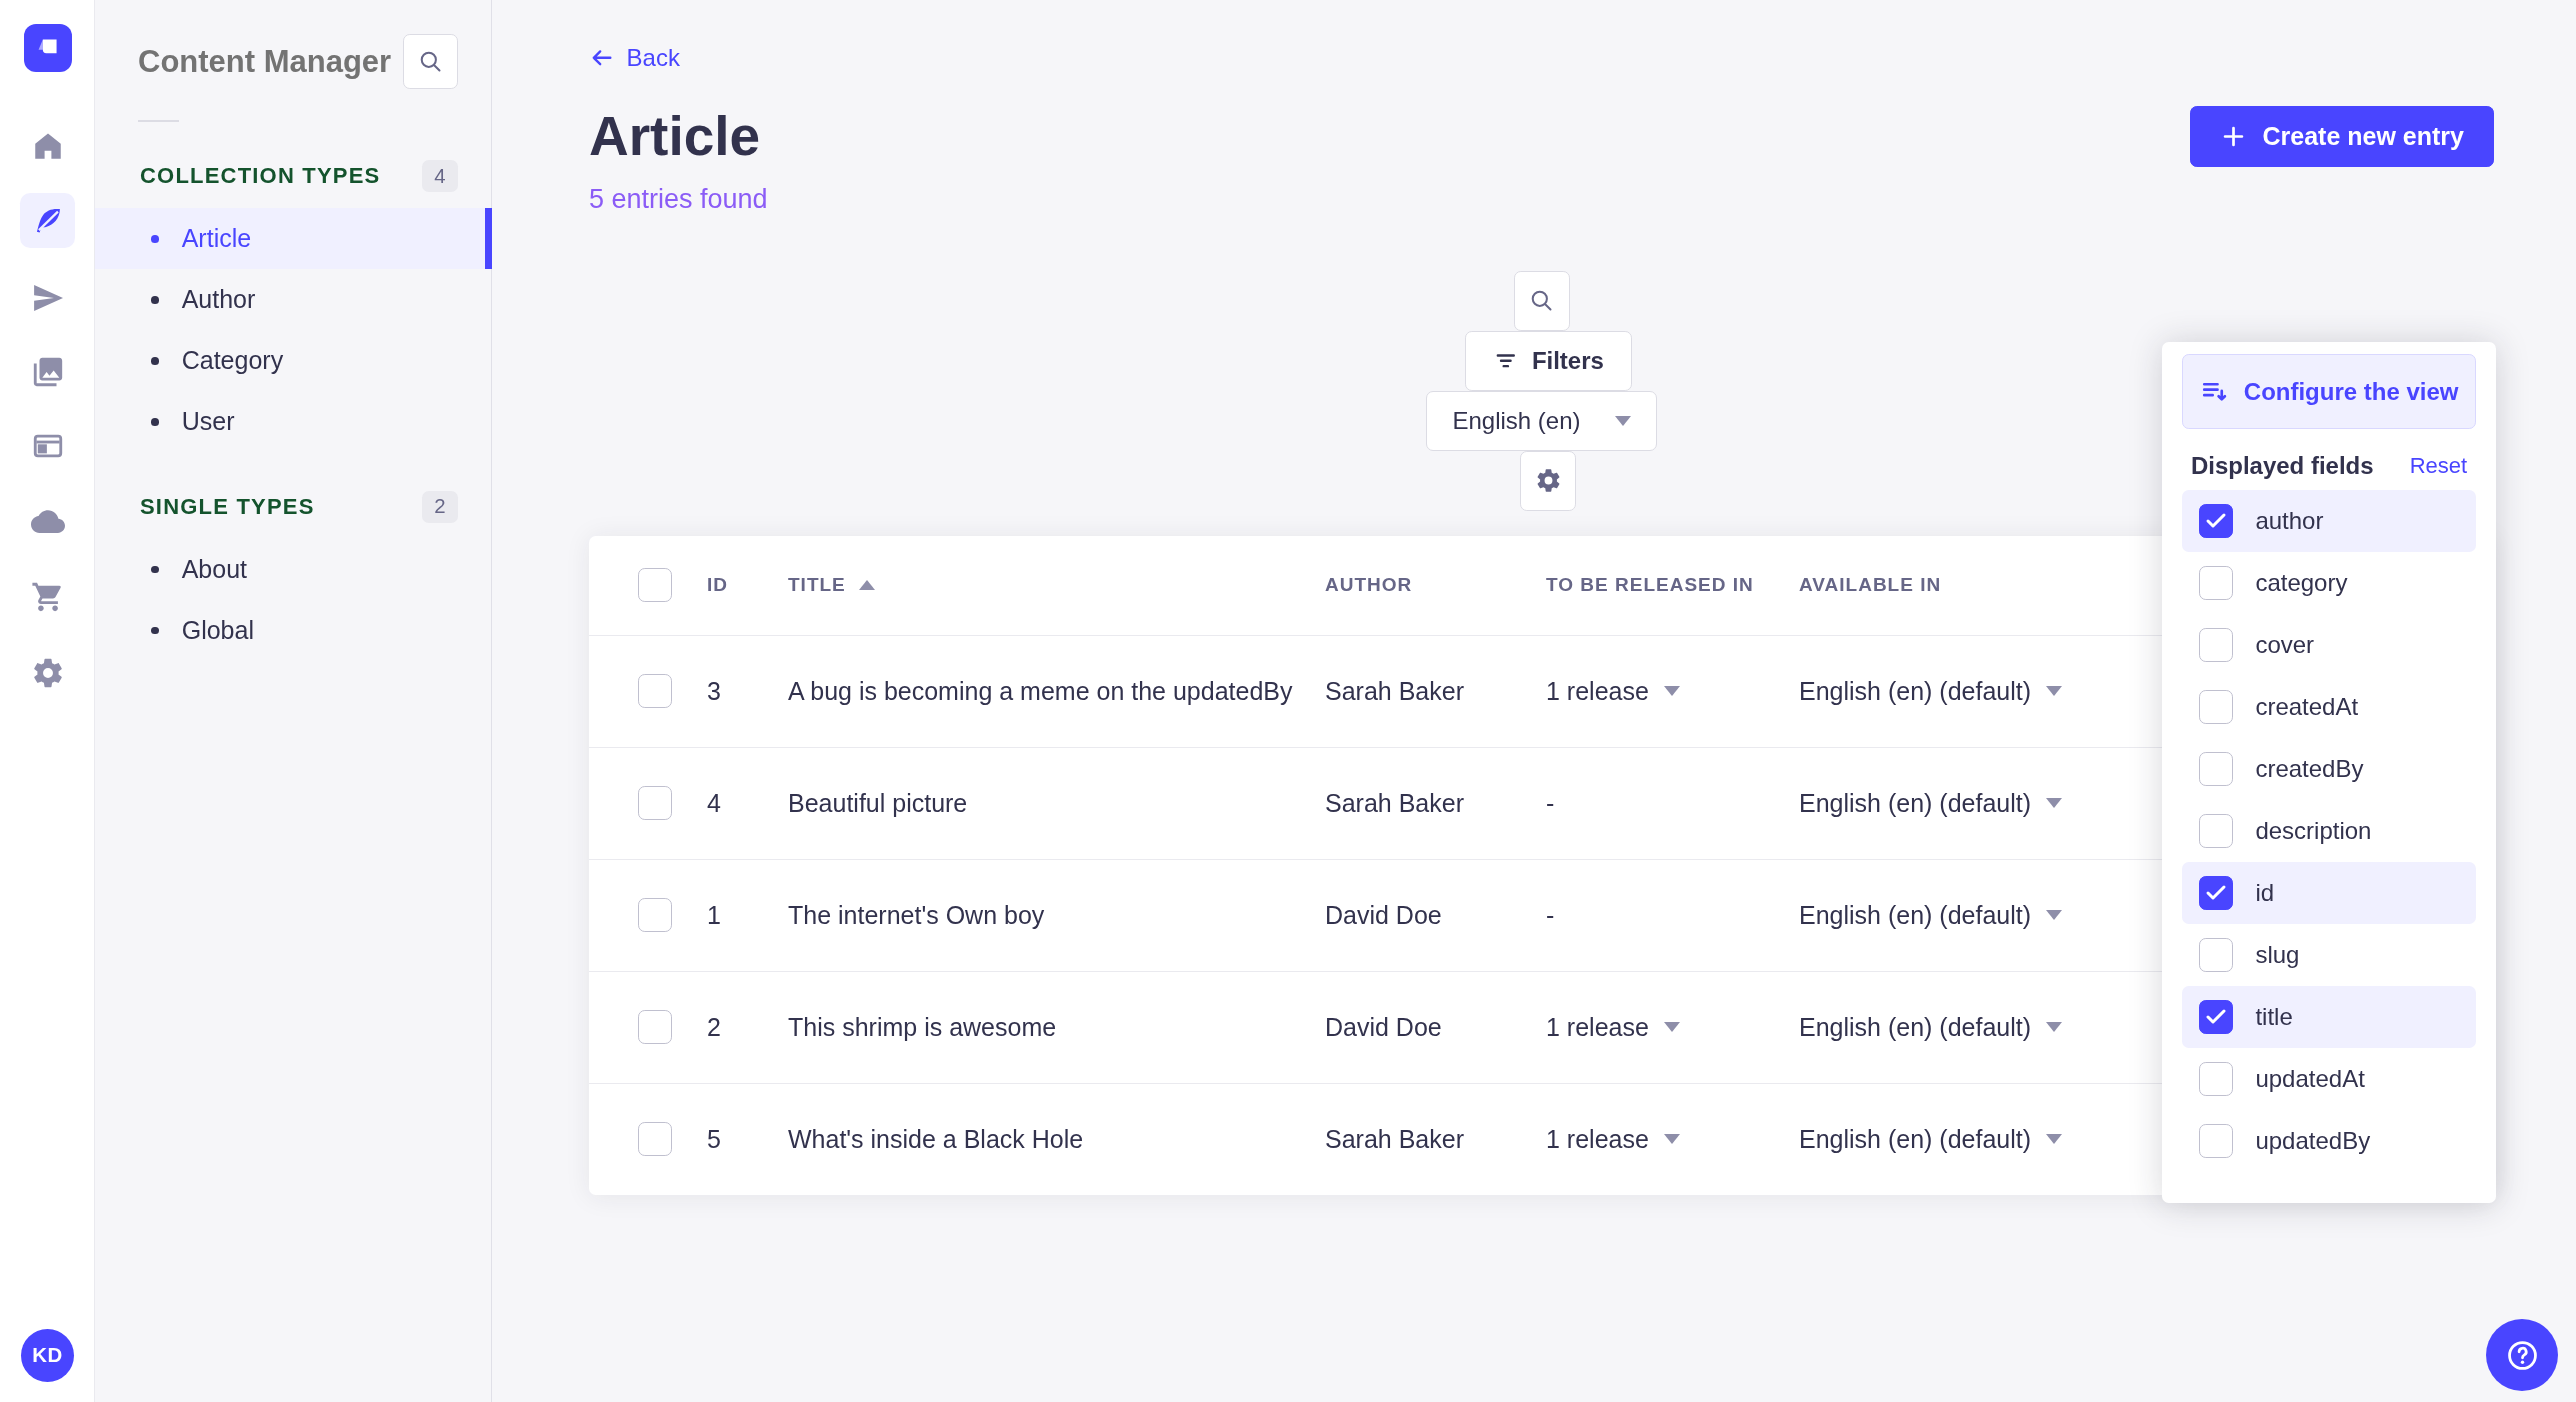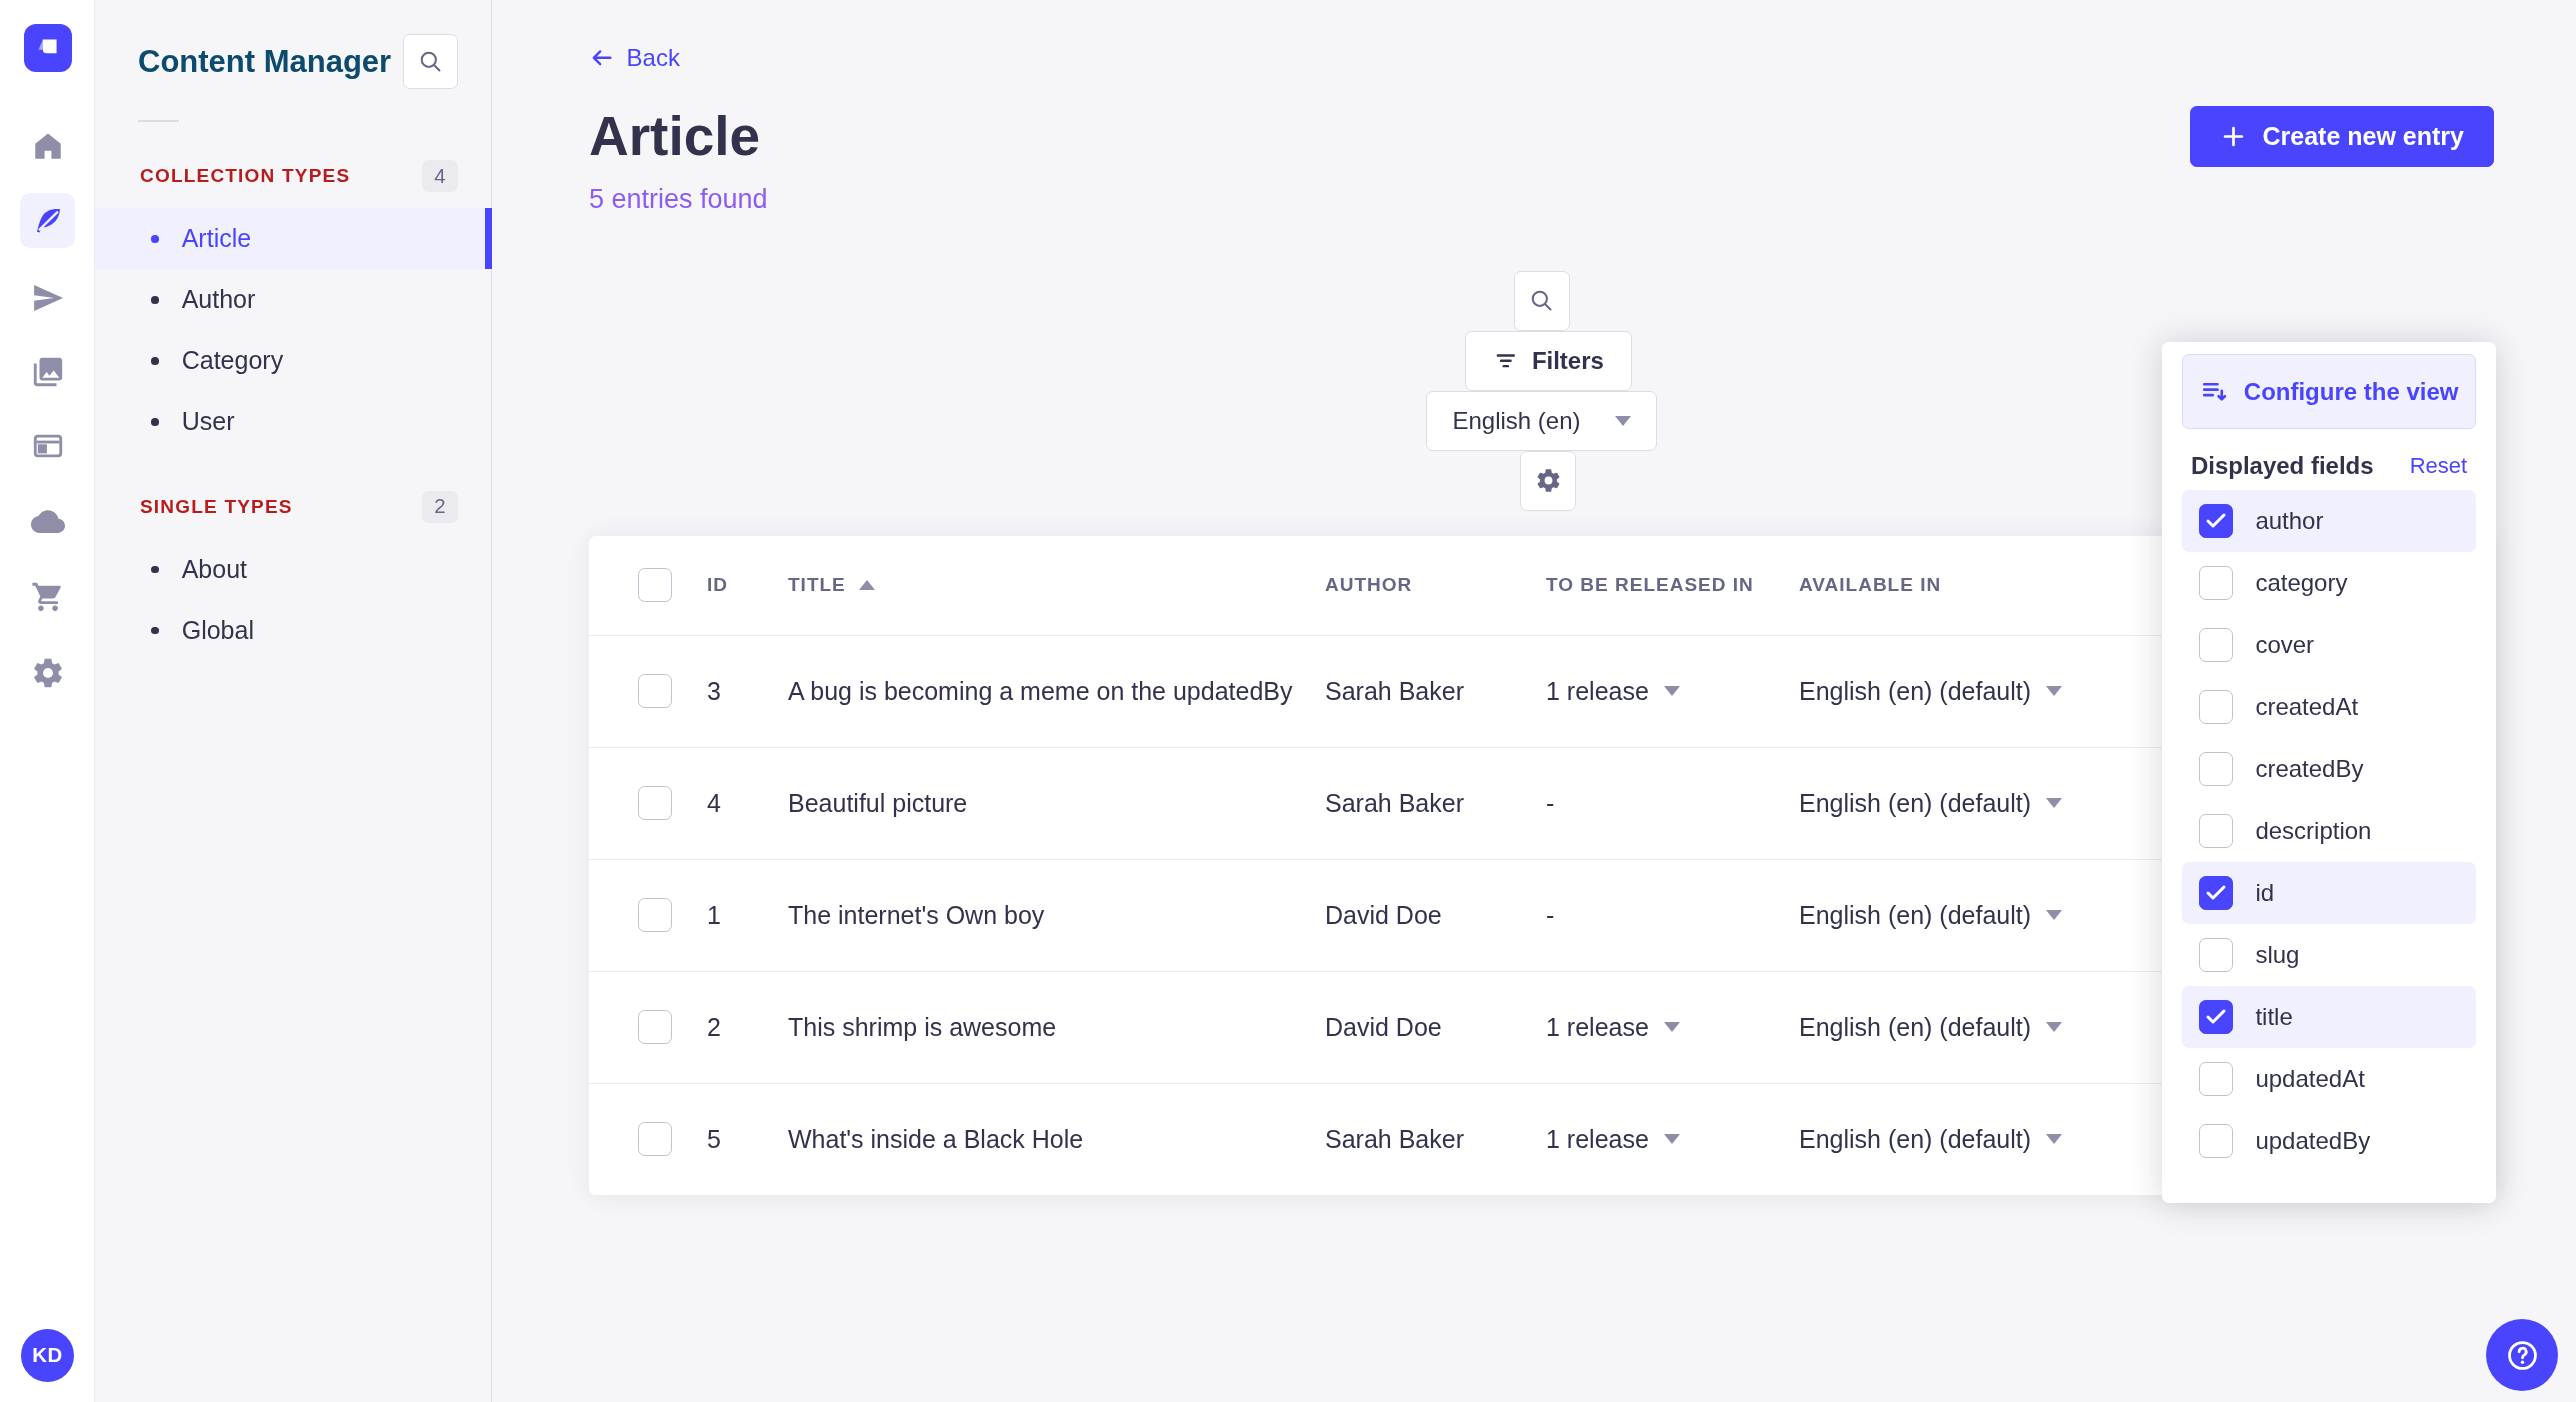--- a/index.html
+++ b/index.html
@@ -9,26 +9,26 @@
   
   .rail { position:absolute; left:0; top:0; width:95px; height:1402px; background:#ffffff; border-right:0.9px solid #eaeaef; z-index:5; }
   .rail-logo { position:absolute; left:24px; top:24px; width:48px; height:48px; border-radius:12px; background:#4945ff; display:flex; align-items:center; justify-content:center; cursor:pointer; }
   .rail-btn { position:absolute; left:20.4px; width:55px; height:55px; border-radius:10.2px; display:flex; align-items:center; justify-content:center; cursor:pointer; }
   .rail-btn.active { background:#f0f0ff; }
   .rail-avatar { position:absolute; left:21px; top:1329px; width:53px; height:53px; border-radius:50%; background:#4945ff; color:#fff; font-size:20.4px; font-weight:700; display:flex; align-items:center; justify-content:center; cursor:pointer; letter-spacing:0.4px; }
 
   
   .subnav { position:absolute; left:95px; top:0; width:397px; height:1402px; background:#f6f6f9; border-right:0.9px solid #e0e0e8; }
   .subnav-header { position:relative; padding:34px 33px 0 43px; }
-  .subnav-title { font-size:31px; font-weight:700; color:#0c4a6e; line-height:55px; }
+  .subnav-title { font-size:31px; font-weight:700; color:#737373; line-height:55px; }
   .subnav-search { position:absolute; right:33px; top:34px; width:55px; height:55px; background:#fff; border:0.9px solid #dcdce4; border-radius:6.8px; display:flex; align-items:center; justify-content:center; cursor:pointer; }
   .subnav-divider { margin:31px 0 0 43px; width:41px; height:1.7px; background:#dcdce4; border:none; }
   .section { margin-top:36px; }
   .section-head { display:flex; align-items:center; justify-content:space-between; padding:0 33px 0 45px; height:37px; }
-  .section-label { font-size:19px; font-weight:700; letter-spacing:1.2px; color:#b91c1c; }
+  .section-label { font-size:22px; font-weight:700; letter-spacing:1.2px; color:#14532d; }
   .section-count { min-width:36px; height:32px; padding:0 8.5px; background:#eaeaef; border-radius:6.8px; color:#666687; font-size:20.4px; display:flex; align-items:center; justify-content:center; }
   .section-items { margin-top:13.6px; }
   .subnav-item { position:relative; height:61px; display:flex; align-items:center; padding-left:56px; cursor:pointer; }
   .subnav-item .bullet { width:7.7px; height:7.7px; border-radius:50%; background:#32324d; margin-right:23px; flex:none; }
   .subnav-item .item-label { font-size:25px; color:#32324d; }
   .subnav-item.active { background:#f0f0ff; }
   .subnav-item.active::after { content:""; position:absolute; right:-0.9px; top:0; width:6.8px; height:100%; background:#4945ff; }
   .subnav-item.active .bullet { background:#4945ff; }
   .subnav-item.active .item-label { color:#4945ff; font-weight:500; }
 

